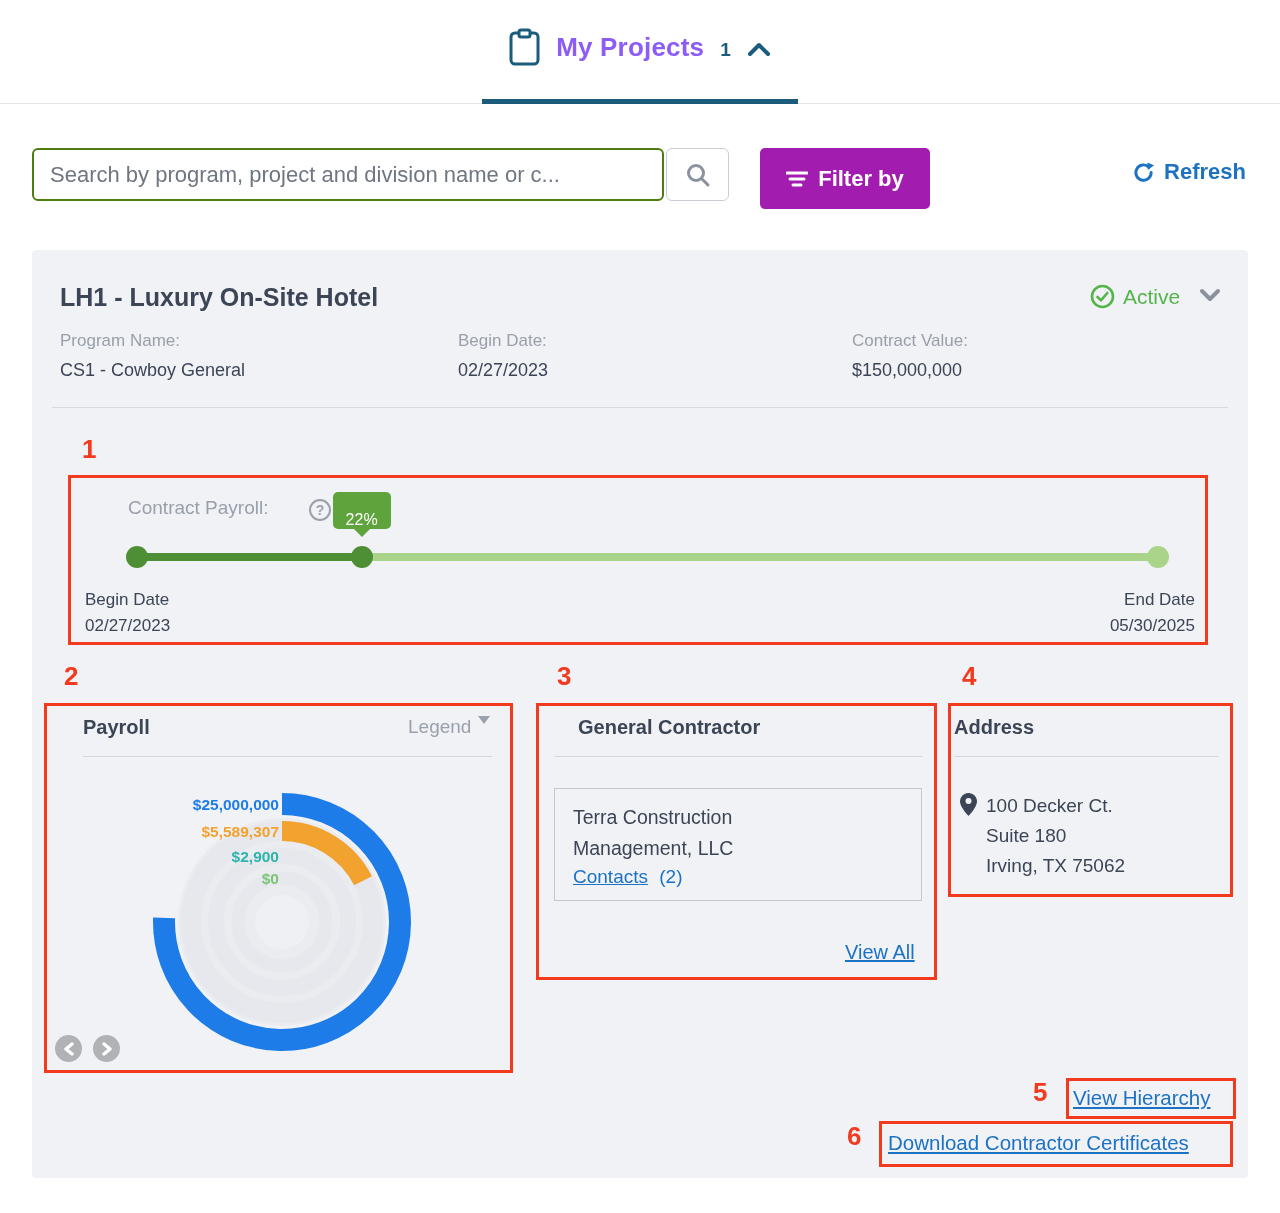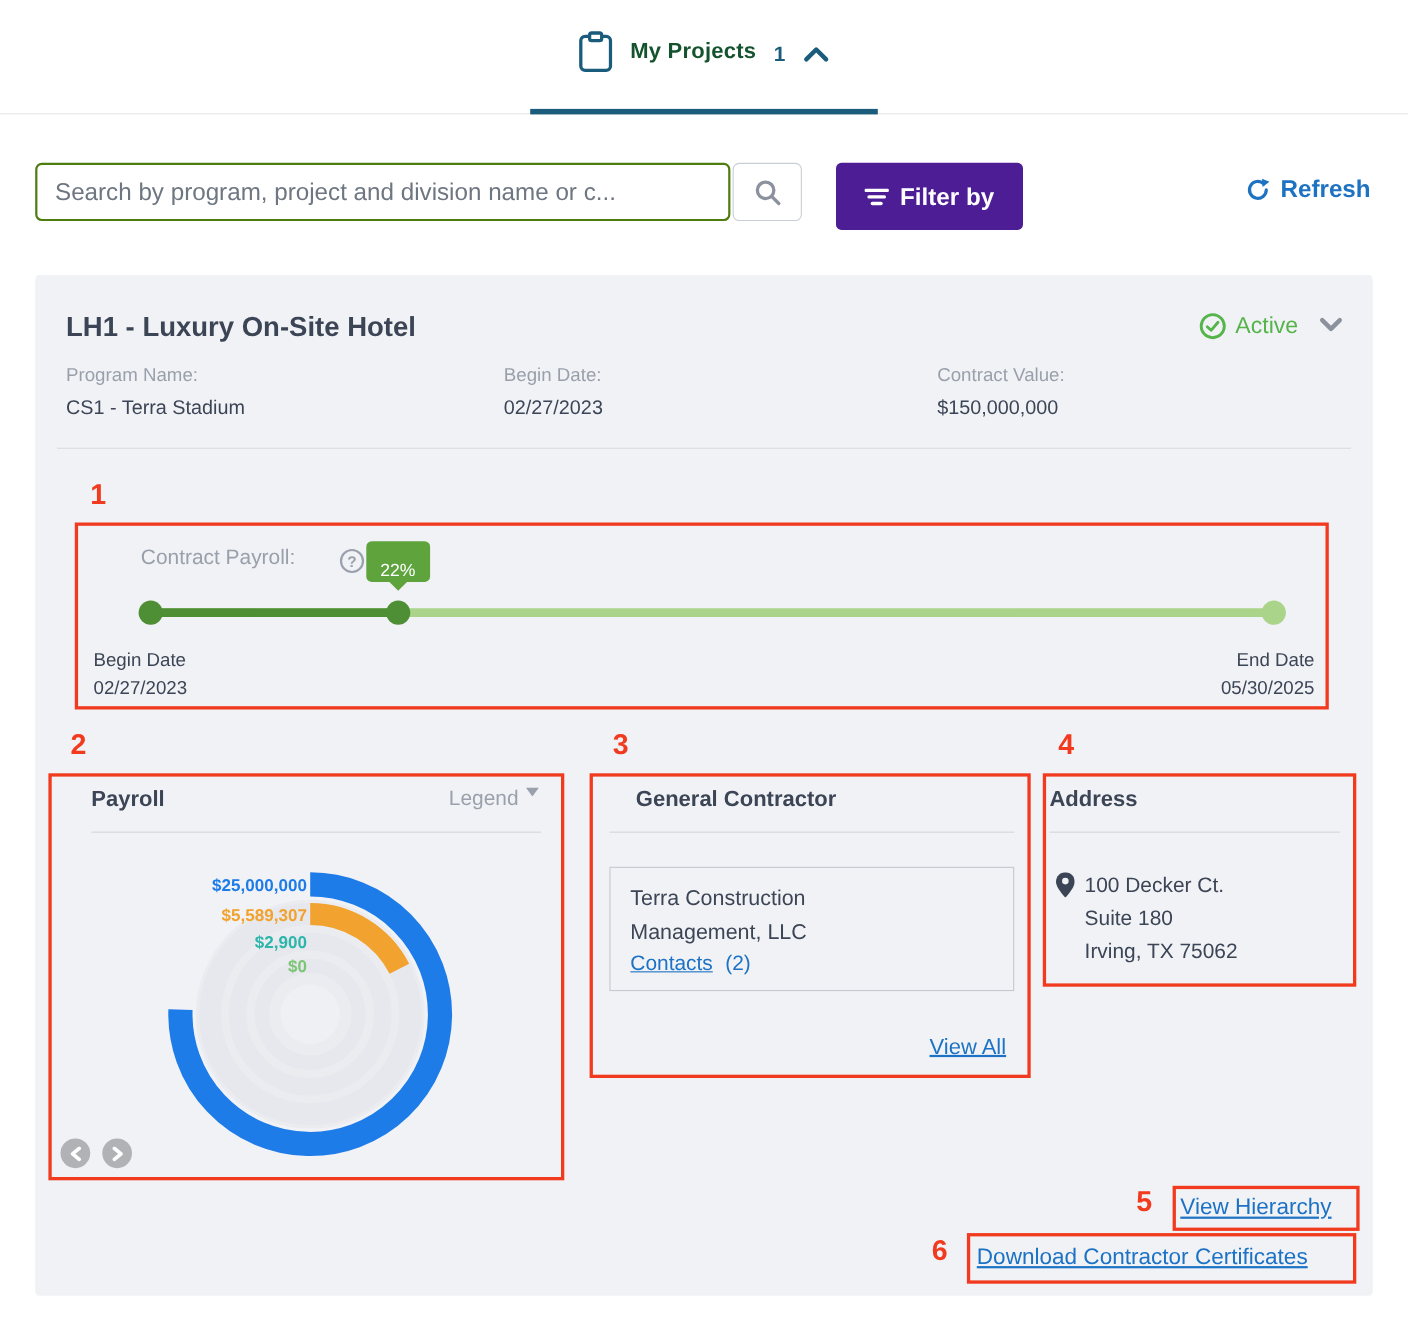--- a/index.html
+++ b/index.html
@@ -3,29 +3,29 @@
 <meta charset="utf-8">
 <style>
   * { margin:0; padding:0; box-sizing:border-box; }
   html,body { background:#ffffff; }
   body { font-family:"Liberation Sans","DejaVu Sans",sans-serif; }
   .page { position:relative; width:1280px; height:1213px; background:#ffffff; overflow:hidden; }
 
   
   .app-header { position:absolute; left:0; top:0; width:1280px; height:104px; background:#fff; border-bottom:1px solid #e3e5e8; }
   .tab-head { position:absolute; left:0; top:28px; width:100%; display:flex; justify-content:center; align-items:center; gap:16px; }
-  .tab-title { font-size:20px; font-weight:700; color:#14532d; letter-spacing:.2px; }
+  .tab-title { font-size:26px; font-weight:700; color:#8b5cf6; letter-spacing:.2px; }
   .tab-count { font-size:19px; font-weight:600; color:#1b5c7d; margin-top:6px; }
   .tab-underline { position:absolute; left:482px; top:99px; width:316px; height:5px; background:#1b5c7d; }
 
   
   .search-input { position:absolute; left:32px; top:148px; width:632px; height:53px; border:2px solid #4d7c0f; border-radius:6px; padding:0 16px; font-size:22px; color:#4b5563; font-family:inherit; background:#fff; }
   .search-input::placeholder { color:#6e7681; opacity:1; }
   .search-btn { position:absolute; left:666px; top:148px; width:63px; height:53px; border:1px solid #c9cdd4; border-radius:6px; background:#fff; display:flex; align-items:center; justify-content:center; cursor:pointer; }
-  .filter-btn { position:absolute; left:760px; top:148px; width:170px; height:61px; background:#4c1d95; border:none; border-radius:5px; color:#fff; font-size:22px; font-weight:600; display:flex; align-items:center; justify-content:center; gap:10px; cursor:pointer; font-family:inherit; }
+  .filter-btn { position:absolute; left:760px; top:148px; width:170px; height:61px; background:#a21caf; border:none; border-radius:5px; color:#fff; font-size:22px; font-weight:600; display:flex; align-items:center; justify-content:center; gap:10px; cursor:pointer; font-family:inherit; }
   .refresh-link { position:absolute; right:34px; top:159px; display:flex; align-items:center; gap:9px; color:#1d72c2; font-size:22px; font-weight:700; text-decoration:none; cursor:pointer; }
 
   
   .project-card { position:absolute; left:32px; top:250px; width:1216px; height:928px; background:#f1f2f6; border-radius:4px; }
   .project-title { position:absolute; left:60px; top:283px; font-size:25px; font-weight:700; color:#3c4555; }
   .status { position:absolute; left:1090px; top:284px; display:flex; align-items:center; gap:8px; }
   .status-label { font-size:21px; color:#55b44a; }
   .status-caret { position:absolute; left:1199px; top:288px; cursor:pointer; }
 
   .field { position:absolute; width:360px; }
@@ -139,21 +139,21 @@
     <span class="status-label">Active</span>
   </div>
   <span class="status-caret">
     <svg width="22" height="14" viewBox="0 0 22 14">
         <polyline points="3,3 11,11 19,3" fill="none" stroke="#8b929d" stroke-width="4" stroke-linecap="round" stroke-linejoin="round"></polyline>
       </svg>
   </span>
 
   <div class="field" style="left:60px;top:331px;">
     <div class="field-label">Program Name:</div>
-    <div class="field-value">CS1 - Terra Stadium</div>
+    <div class="field-value">CS1 - Cowboy General</div>
   </div>
   <div class="field" style="left:458px;top:331px;">
     <div class="field-label">Begin Date:</div>
     <div class="field-value">02/27/2023</div>
   </div>
   <div class="field" style="left:852px;top:331px;">
     <div class="field-label">Contract Value:</div>
     <div class="field-value">$150,000,000</div>
   </div>
   <div class="card-divider"></div>

